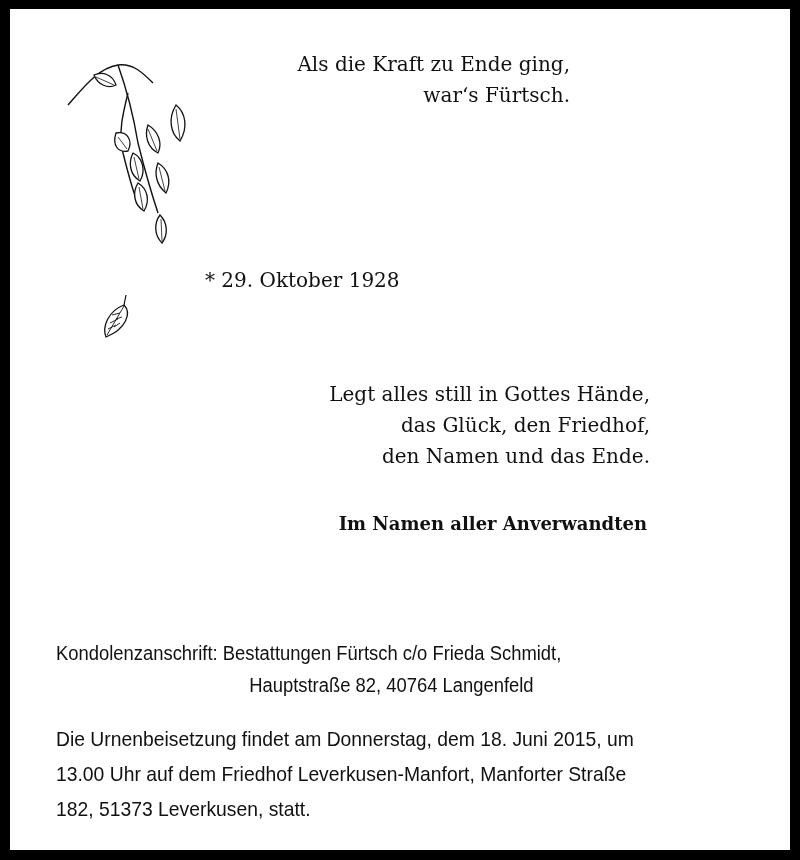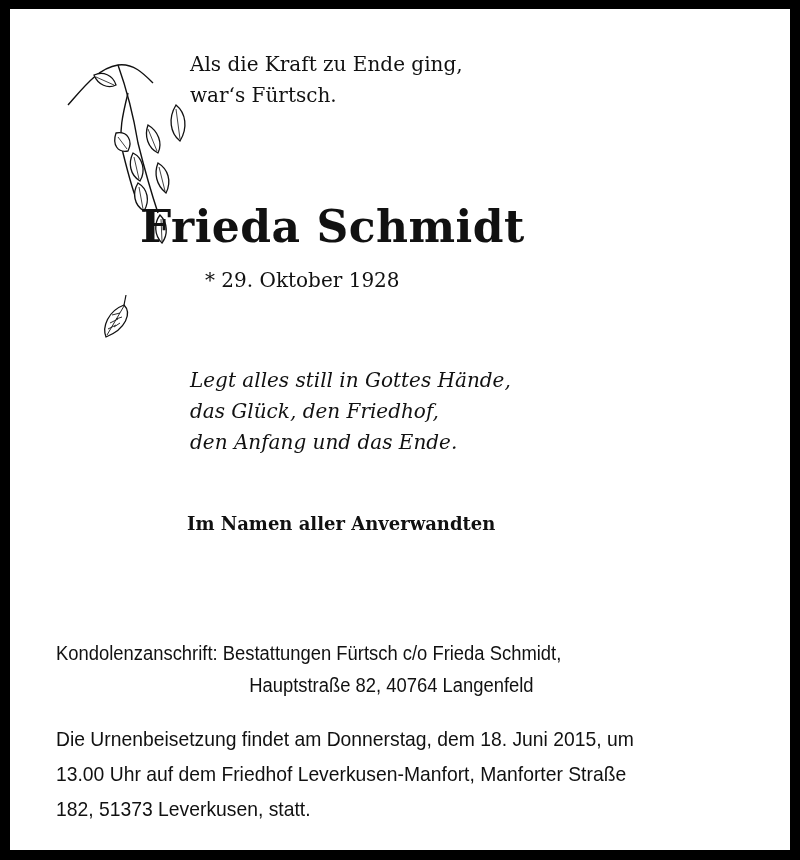--- a/index.html
+++ b/index.html
@@ -3,26 +3,26 @@
 <meta charset="utf-8">
 <style>
   html, body { margin: 0; padding: 0; background: #000; }
   body { width: 800px; height: 860px; position: relative; overflow: hidden; }
   .card {
     position: absolute; left: 10px; top: 9px; width: 780px; height: 841px;
     background: #fff; color: #111;
     font-family: "DejaVu Serif", "Liberation Serif", serif;
   }
   .abs { position: absolute; }
-  .center { text-align: left; }
+  .center { text-align: right; }
   .verse { left: 180px; width: 380px; top: 40px; font-size: 20px; line-height: 31px; }
   .name { left: 130px; width: 580px; top: 190px; font-size: 44px; font-weight: bold; line-height: 56px; letter-spacing: 0.5px; }
   .birth { left: 195px; top: 257px; font-size: 20px; line-height: 28px; }
   .death { left: 474px; top: 259px; font-size: 20px; line-height: 28px; }
-  .verse2 { left: 180px; width: 460px; top: 356px; font-size: 20px; line-height: 31px; font-style: italic; }
+  .verse2 { left: 180px; width: 460px; top: 370px; font-size: 20px; line-height: 31px; }
   .signoff { left: 177px; width: 460px; top: 500px; font-size: 18px; font-weight: bold; line-height: 30px; }
   .condol { left: 46px; top: 628px; font-family: "Liberation Sans", sans-serif; font-size: 20px; line-height: 32px; transform: scaleX(0.92); transform-origin: left top; white-space: nowrap; }
   .condol-label { display: inline-block; }
   .addr2 { padding-left: 210px; }
   .burial { left: 46px; top: 712px; width: 760px; font-family: "Liberation Sans", sans-serif; font-size: 21px; line-height: 35px; transform: scaleX(0.92); transform-origin: left top; }
   .burial div { white-space: nowrap; }
   .branch { left: 48px; top: 44px; }
   .leaf { left: 88px; top: 284px; }
 </style>
 </head>
@@ -55,28 +55,27 @@
     <path d="M28 2 L26 12" stroke="#111" stroke-width="1.2" fill="none"></path>
     <path d="M26 12 C34 20 28 36 8 44 C4 34 10 18 26 12Z" fill="#fff" stroke="#111" stroke-width="1.3"></path>
     <path d="M26 13 L9 42 M22 20 L14 22 M20 26 L12 30 M18 32 L10 36 M24 24 L18 26 M22 30 L16 34" stroke="#111" stroke-width="0.9"></path>
   </svg>
 
   <div class="abs verse center">
     <div>Als die Kraft zu Ende ging,</div>
     <div>war‘s Fürtsch.</div>
   </div>
 
-  <div class="abs name center">Frieda Schmidt</div>
 
   <div class="abs birth">* 29. Oktober 1928</div>
 
   <div class="abs verse2 center">
     <div>Legt alles still in Gottes Hände,</div>
     <div>das Glück, den Friedhof,</div>
-    <div>den Anfang und das Ende.</div>
+    <div>den Namen und das Ende.</div>
   </div>
 
   <div class="abs signoff center">Im Namen aller Anverwandten</div>
 
   <div class="abs condol">
     <div>
       <span class="condol-label">Kondolenzanschrift:</span>
       <span>Bestattungen Fürtsch c/o Frieda Schmidt,</span>
     </div>
     <div class="addr2">Hauptstraße 82, 40764 Langenfeld</div>

